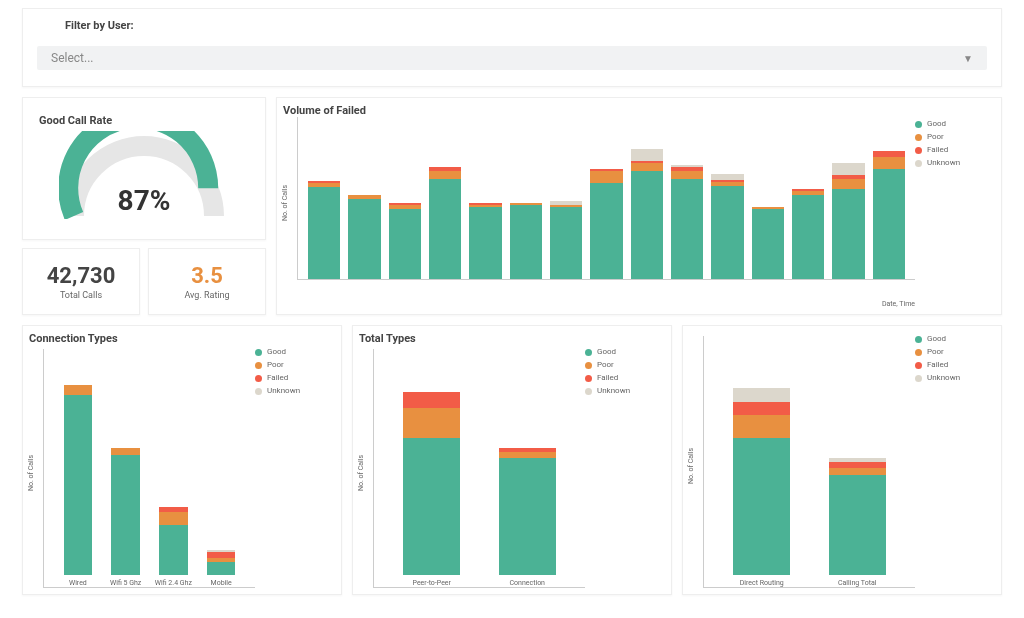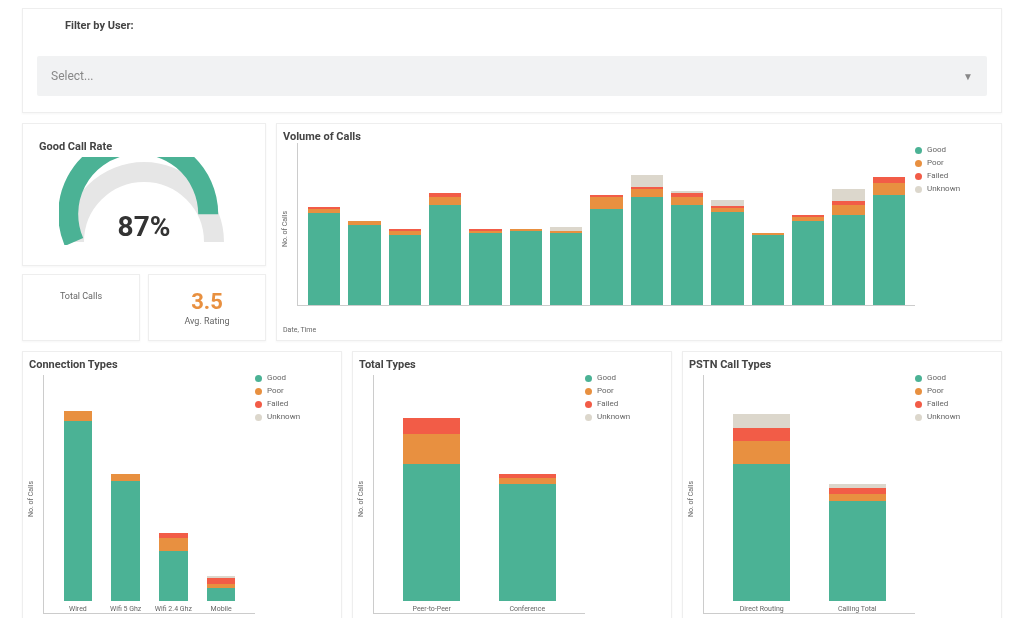--- a/index.html
+++ b/index.html
@@ -12,25 +12,25 @@
     padding: 8px 22px;
     color: #444;
   }
   .card {
     background: #ffffff;
     border: 1px solid #eee;
     box-shadow: 0 1px 2px rgba(0,0,0,0.04);
   }
   
   .filter-card { padding: 10px 14px 16px; margin-bottom: 10px; }
-  .filter-label { font-size: 11px; font-weight: 700; color: #444; margin-bottom: 24px; padding-left: 28px; }
+  .filter-label { font-size: 11px; font-weight: 700; color: #444; margin-bottom: 14px; padding-left: 28px; }
   .select-box {
     background: #f1f2f3;
     border-radius: 2px;
-    height: 40px;
+    height: 24px;
     display: flex;
     align-items: center;
     justify-content: space-between;
     padding: 0 14px;
     color: #888;
     font-size: 12px;
     cursor: pointer;
   }
   .select-box .caret { color: #888; font-size: 10px; }
   
@@ -67,21 +67,21 @@
     margin-left: 14px;
   }
   .bar-col { flex: 1; display: flex; flex-direction: column; align-items: center; }
   .stack { width: 80%; display: flex; flex-direction: column-reverse; }
   .seg { width: 100%; }
   .seg.good { background: #4bb295; }
   .seg.poor { background: #e89040; }
   .seg.failed { background: #f25c47; }
   .seg.unknown { background: #dcd7cc; }
   .cat-label { font-size: 7px; color: #666; margin-top: 4px; text-align: center; white-space: nowrap; }
-  .xlabel { font-size: 7px; color: #666; text-align: left; margin-top: 20px; }
+  .xlabel { font-size: 7px; color: #666; text-align: right; margin-top: 20px; }
   
   .row2 { display: flex; gap: 10px; }
   .row2 .card { flex: 1; padding: 6px; display: flex; flex-direction: column; height: 270px; }
   .row2 .chart-area { padding-top: 4px; }
   .row2 .bars-wrap { padding-left: 10px; padding-right: 10px; }
   .row2 .stack { width: 60%; }
   .miniyl { position: relative; }
   .miniyl .ylabel { left: -16px; top: 50%; }
 </style>
 </head>
@@ -102,30 +102,31 @@
       <div class="gauge-wrap">
         <svg width="170" height="88" viewBox="0 0 170 88">
           <path d="M 15 85 A 70 70 0 0 1 155 85" fill="none" stroke="#e6e6e6" stroke-width="20"></path>
           <path id="gauge-arc" d="M 15 85 A 70 70 0 1 1 149.2 57.2" fill="none" stroke="#4bb295" stroke-width="20"></path>
         </svg>
         <div class="gauge-value">87%</div>
       </div>
     </div>
     <div class="kpi-row">
       <div class="card kpi-card">
+        <div class="kpi-num">42,730</div>
         <div class="kpi-lab">Total Calls</div>
       </div>
       <div class="card kpi-card">
         <div class="kpi-num kpi-orange">3.5</div>
         <div class="kpi-lab">Avg. Rating</div>
       </div>
     </div>
   </div>
   <div class="card volume-card">
-    <div class="card-title">Volume of Calls</div>
+    <div class="card-title">Volume of Failed</div>
     <div class="volume-body chart-with-legend">
       <div class="chart-area">
         <div class="axisholder miniyl">
           <span class="ylabel">No. of Calls</span>
           <div class="bars-wrap" id="bars-volume">
               <div class="bar-col">
                 <div class="stack">
                   <div class="seg good" style="height: 92px;"></div>
                   <div class="seg poor" style="height: 4px;"></div>
                   <div class="seg failed" style="height: 2px;"></div>
@@ -332,21 +333,21 @@
                   <div class="seg failed" style="height: 16.6667px;"></div>
                 </div>
                 <div class="cat-label">Peer-to-Peer</div>
               </div>
               <div class="bar-col">
                 <div class="stack">
                   <div class="seg good" style="height: 116.667px;"></div>
                   <div class="seg poor" style="height: 6.66667px;"></div>
                   <div class="seg failed" style="height: 3.33333px;"></div>
                 </div>
-                <div class="cat-label">Conference</div>
+                <div class="cat-label">Connection</div>
               </div>
             </div>
         </div>
       </div>
       <div class="legend" id="legend-types">
           <div class="row">
             <span class="dot" style="background: rgb(75, 178, 149);"></span>
             <span>Good</span>
           </div>
           <div class="row">
@@ -358,21 +359,20 @@
             <span>Failed</span>
           </div>
           <div class="row">
             <span class="dot" style="background: rgb(220, 215, 204);"></span>
             <span>Unknown</span>
           </div>
         </div>
     </div>
   </div>
   <div class="card">
-    <div class="card-title">PSTN Call Types</div>
     <div class="chart-with-legend" style="flex:1">
       <div class="chart-area">
         <div class="axisholder miniyl" style="flex:1">
           <span class="ylabel">No. of Calls</span>
           <div class="bars-wrap" id="bars-pstn">
               <div class="bar-col">
                 <div class="stack">
                   <div class="seg good" style="height: 136.667px;"></div>
                   <div class="seg poor" style="height: 23.3333px;"></div>
                   <div class="seg failed" style="height: 13.3333px;"></div>

